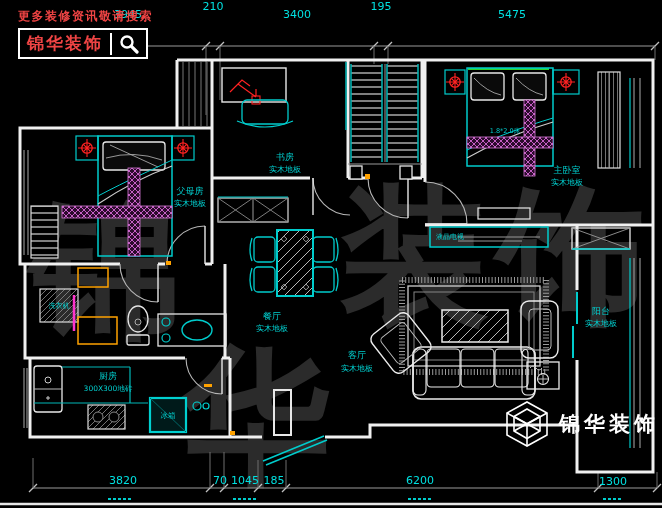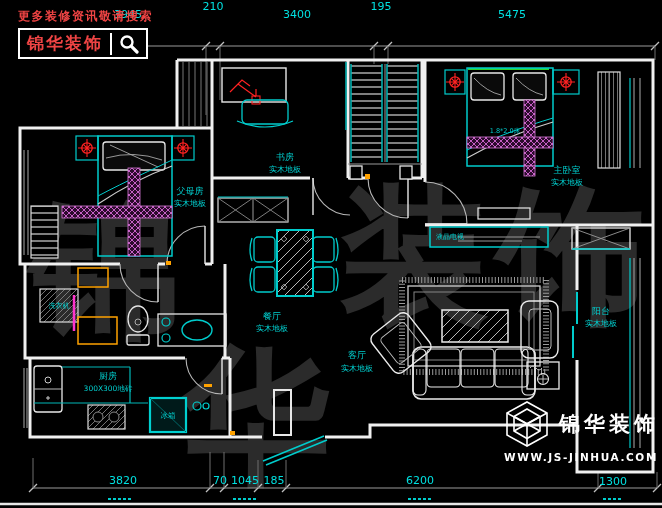--- a/index.html
+++ b/index.html
@@ -365,16 +365,15 @@
           <polygon points="24,10 37,17.5 37,32 24,39.5 11,32 11,17.5"></polygon>
           <line x1="11" y1="17.5" x2="37" y2="32"></line>
           <line x1="37" y1="17.5" x2="11" y2="32"></line>
         </g>
       </svg>
     </span>
     <span class="bb-names">
       <div>锦华装饰</div>
     </span>
   </div>
-  <div class="bb-url">WWW.JS-JINHUA.COM</div>
 </div>
 
 </div>
 
 </body></html>

